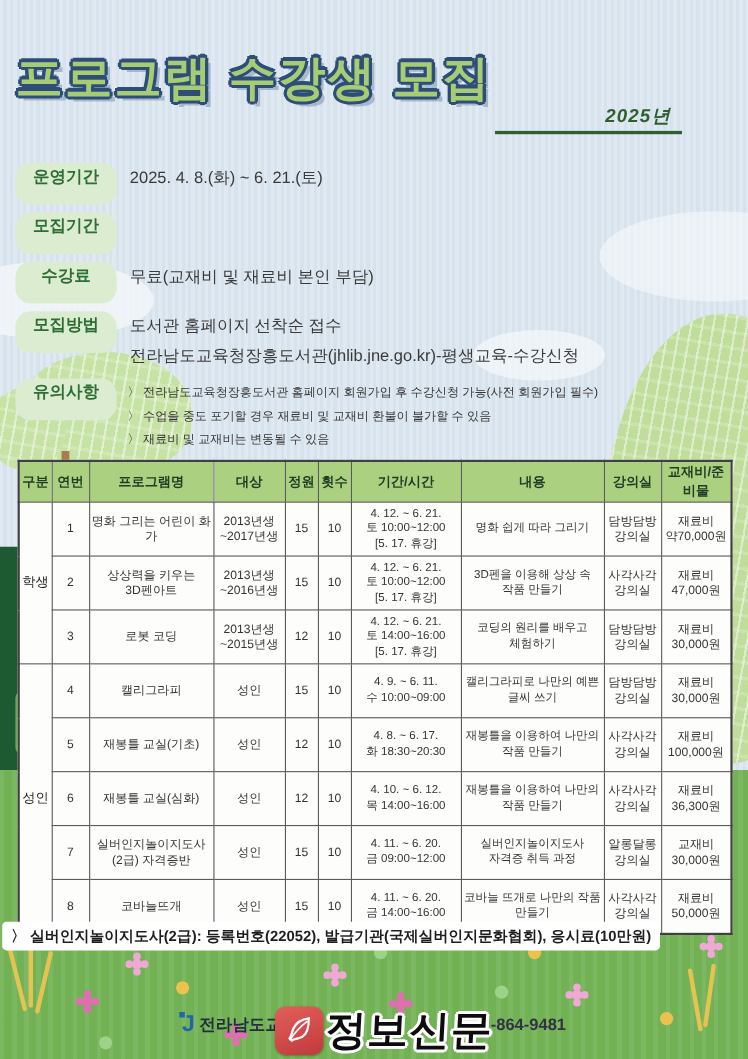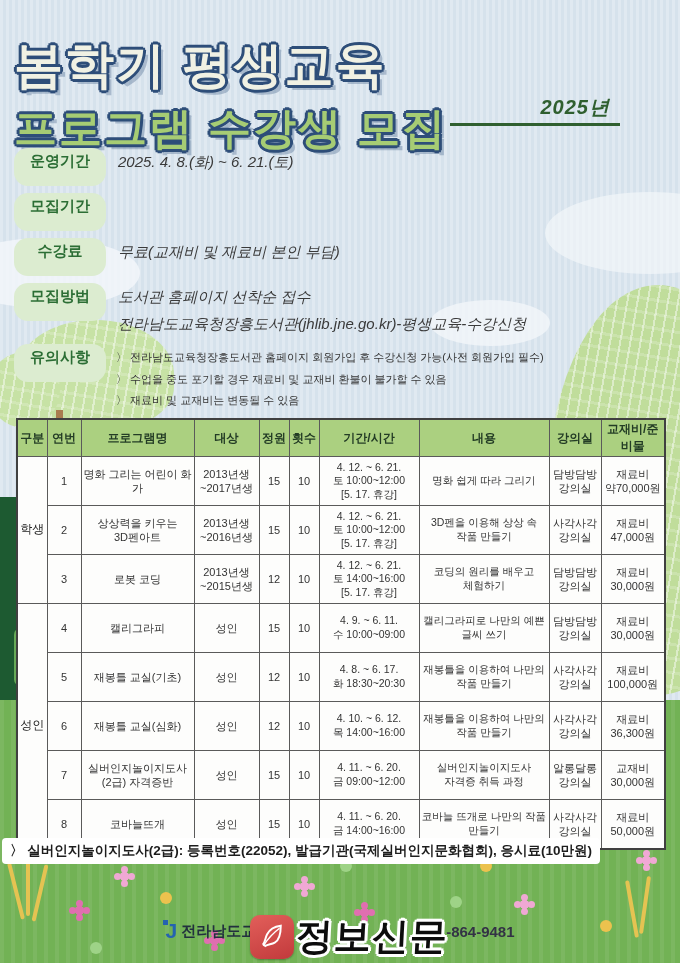--- a/index.html
+++ b/index.html
@@ -31,27 +31,27 @@
   .blade{position:absolute;width:4px;height:58px;background:#e5c352;border-radius:3px;}
   
   .title{position:absolute;left:14px;top:16px;font-weight:900;letter-spacing:2px;line-height:1.15;z-index:3;}
   .title .ln{display:block;
     text-shadow:-2px -2px 0 #2e4e79,2px -2px 0 #2e4e79,-2px 2px 0 #2e4e79,2px 2px 0 #2e4e79,
       -3px 0 0 #2e4e79,3px 0 0 #2e4e79,0 -3px 0 #2e4e79,0 3px 0 #2e4e79,5px 5px 0 rgba(46,78,121,.30);}
   .title .l1{font-size:49px;color:#f0f1e4;}
   .title .l2{font-size:43px;color:#a6cc74;margin-top:10px;}
   .year-wrap{position:absolute;left:450px;top:94px;width:160px;border-bottom:3px solid #2f5f2f;
     text-align:right;padding:0 10px 2px 0;z-index:3;}
-  .year-wrap .yr{font-style:italic;font-weight:bold;font-size:20px;color:#2f5f2f;letter-spacing:1px;}
+  .year-wrap .yr{font-style:italic;font-weight:bold;font-size:17px;color:#2f5f2f;letter-spacing:1px;}
   
   .info{position:absolute;left:14px;top:148px;width:652px;z-index:3;}
   .info-row{display:flex;align-items:flex-start;margin-bottom:7px;}
   .pill{flex:0 0 92px;height:38px;line-height:26px;border-radius:14px;background:#dcecd0;
     color:#2c6e35;font-weight:bold;font-size:15px;text-align:center;}
-  .info-value{margin-left:12px;font-size:15px;color:#3a3a3a;line-height:27px;white-space:pre-line;font-style:italic;}
+  .info-value{margin-left:12px;font-size:15px;color:#3a3a3a;line-height:27px;white-space:pre-line;}
   .info-value.green{color:#55a04c;}
   .notice-lines{margin-left:10px;font-size:11px;color:#353535;line-height:21.5px;padding-top:3px;}
   
   .table-wrap{position:absolute;left:16px;top:418px;width:564px;z-index:3;}
   table{border-collapse:collapse;width:648px;table-layout:fixed;background:#fdfdfc;
     border:2px solid #404040;}
   th,td{border:1px solid #5a5a5a;text-align:center;vertical-align:middle;padding:1px;
     white-space:pre-line;overflow:hidden;}
   th{background:#abd080;color:#233c25;font-size:12px;font-weight:bold;height:28px;}
   td{font-size:11px;color:#333;line-height:1.3;height:46px;}
@@ -103,21 +103,20 @@
   <span class="flower round" style="left:340px;top:860px;background:#9ed387;"></span>
   <span class="flower round" style="left:450px;top:896px;background:#9ed387;"></span>
   <span class="flower petal" style="left:360px;top:908px;background:#e06fb0;color:#e06fb0;"></span>
   <span class="blade" style="left:14px;top:862px;transform:rotate(-14deg);"></span>
   <span class="blade" style="left:26px;top:858px;"></span>
   <span class="blade" style="left:38px;top:864px;transform:rotate(13deg);"></span>
   <span class="blade" style="left:630px;top:880px;transform:rotate(-10deg);"></span>
   <span class="blade" style="left:643px;top:876px;transform:rotate(8deg);"></span>
 
   <h1 class="title">
-    <span class="ln l1">봄학기 평생교육</span>
     <span class="ln l2">프로그램 수강생 모집</span>
   </h1>
   <div class="year-wrap">
     <span class="yr">2025년</span>
   </div>
 
   <div class="info">
     <div class="info-row">
       <span class="pill">운영기간</span>
       <span class="info-value">2025. 4. 8.(화) ~ 6. 21.(토)</span>

